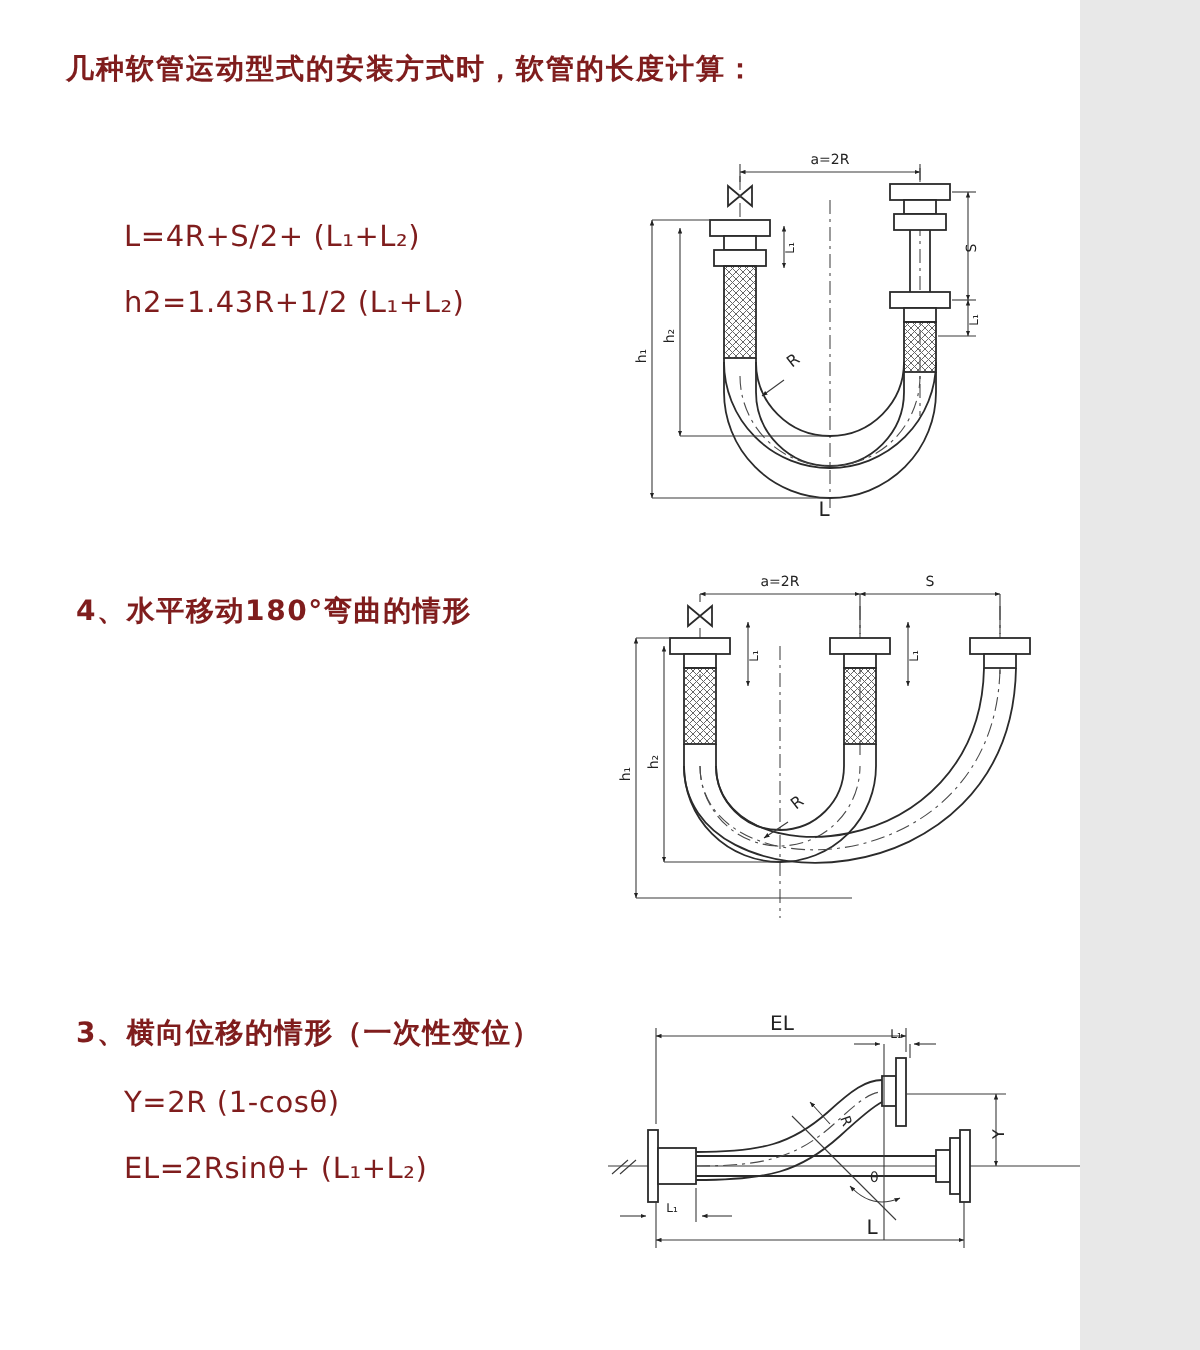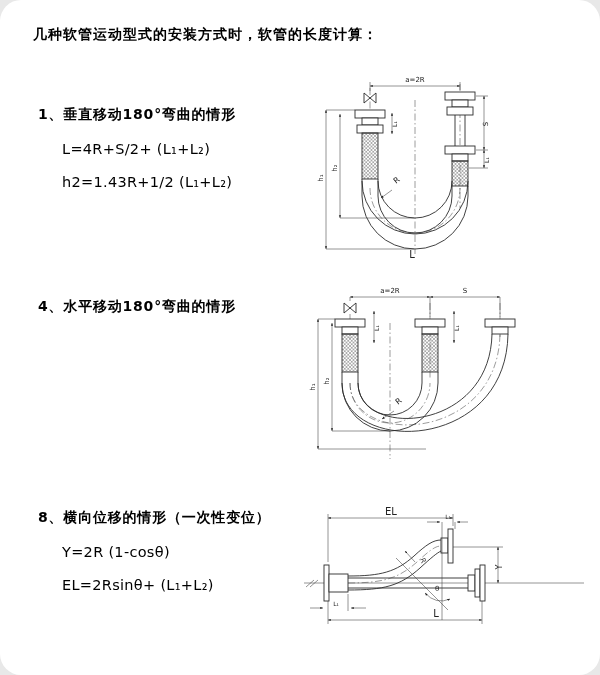--- a/index.html
+++ b/index.html
@@ -1,17 +1,17 @@
 <!DOCTYPE html>
 <html><head>
 <meta charset="utf-8">
 <style>
   html,body{margin:0;padding:0;background:#e8e8e8;}
-  .page{position:relative;width:600px;height:675px;background:#ffffff;overflow:hidden;
-        font-family:"DejaVu Sans","Liberation Sans",sans-serif;color:#000000;border-radius:21px;}
+  .page{position:relative;width:540px;height:675px;background:#ffffff;overflow:hidden;
+        font-family:"DejaVu Sans","Liberation Sans",sans-serif;color:#7f1d1d;}
   .title{position:absolute;left:33px;top:26px;font-size:14px;font-weight:600;letter-spacing:1px;}
   .sec{position:absolute;left:38px;}
   .sec-heading{font-size:14px;font-weight:600;letter-spacing:0.8px;line-height:22px;margin-bottom:8px;}
   .formulas{margin-left:24px;}
   .formula{font-size:14.5px;line-height:32.5px;letter-spacing:0.3px;white-space:pre;}
   .sec1{top:103px;} .sec2{top:295px;} .sec3{top:506px;}
   .dwg{position:absolute;}
   .d1{left:312px;top:66px;} .d2{left:308px;top:283px;} .d3{left:296px;top:498px;}
   svg{display:block;}
   .ln{fill:none;stroke:#2b2b2b;stroke-width:0.9;}
@@ -38,33 +38,32 @@
       <marker id="ma" markerWidth="6" markerHeight="5" refX="5" refY="2" orient="auto">
         <path d="M0,0 L5,2 L0,4 Z" fill="#222"></path>
       </marker>
       <marker id="mas" markerWidth="6" markerHeight="5" refX="0" refY="2" orient="auto">
         <path d="M5,0 L0,2 L5,4 Z" fill="#222"></path>
       </marker>
     </defs>
   </svg>
 
   <section class="sec sec1">
-    <div class="sec-heading">1、垂直移动180°弯曲的情形</div>
     <div class="formulas">
       <div class="formula">L=4R+S/2+ (L₁+L₂)</div>
       <div class="formula">h2=1.43R+1/2 (L₁+L₂)</div>
     </div>
   </section>
 
   <section class="sec sec2">
     <div class="sec-heading">4、水平移动180°弯曲的情形</div>
   </section>
 
   <section class="sec sec3">
-    <div class="sec-heading">8、横向位移的情形（一次性变位）</div>
+    <div class="sec-heading">3、横向位移的情形（一次性变位）</div>
     <div class="formulas">
       <div class="formula">Y=2R (1-cosθ)</div>
       <div class="formula">EL=2Rsinθ+ (L₁+L₂)</div>
     </div>
   </section>
 
   <svg class="dwg d1" width="215" height="196" viewBox="0 0 215 196">
     <g>
       <line class="dim" x1="58" y1="25" x2="58" y2="16"></line>
       <line class="dim" x1="148" y1="24" x2="148" y2="16"></line>

